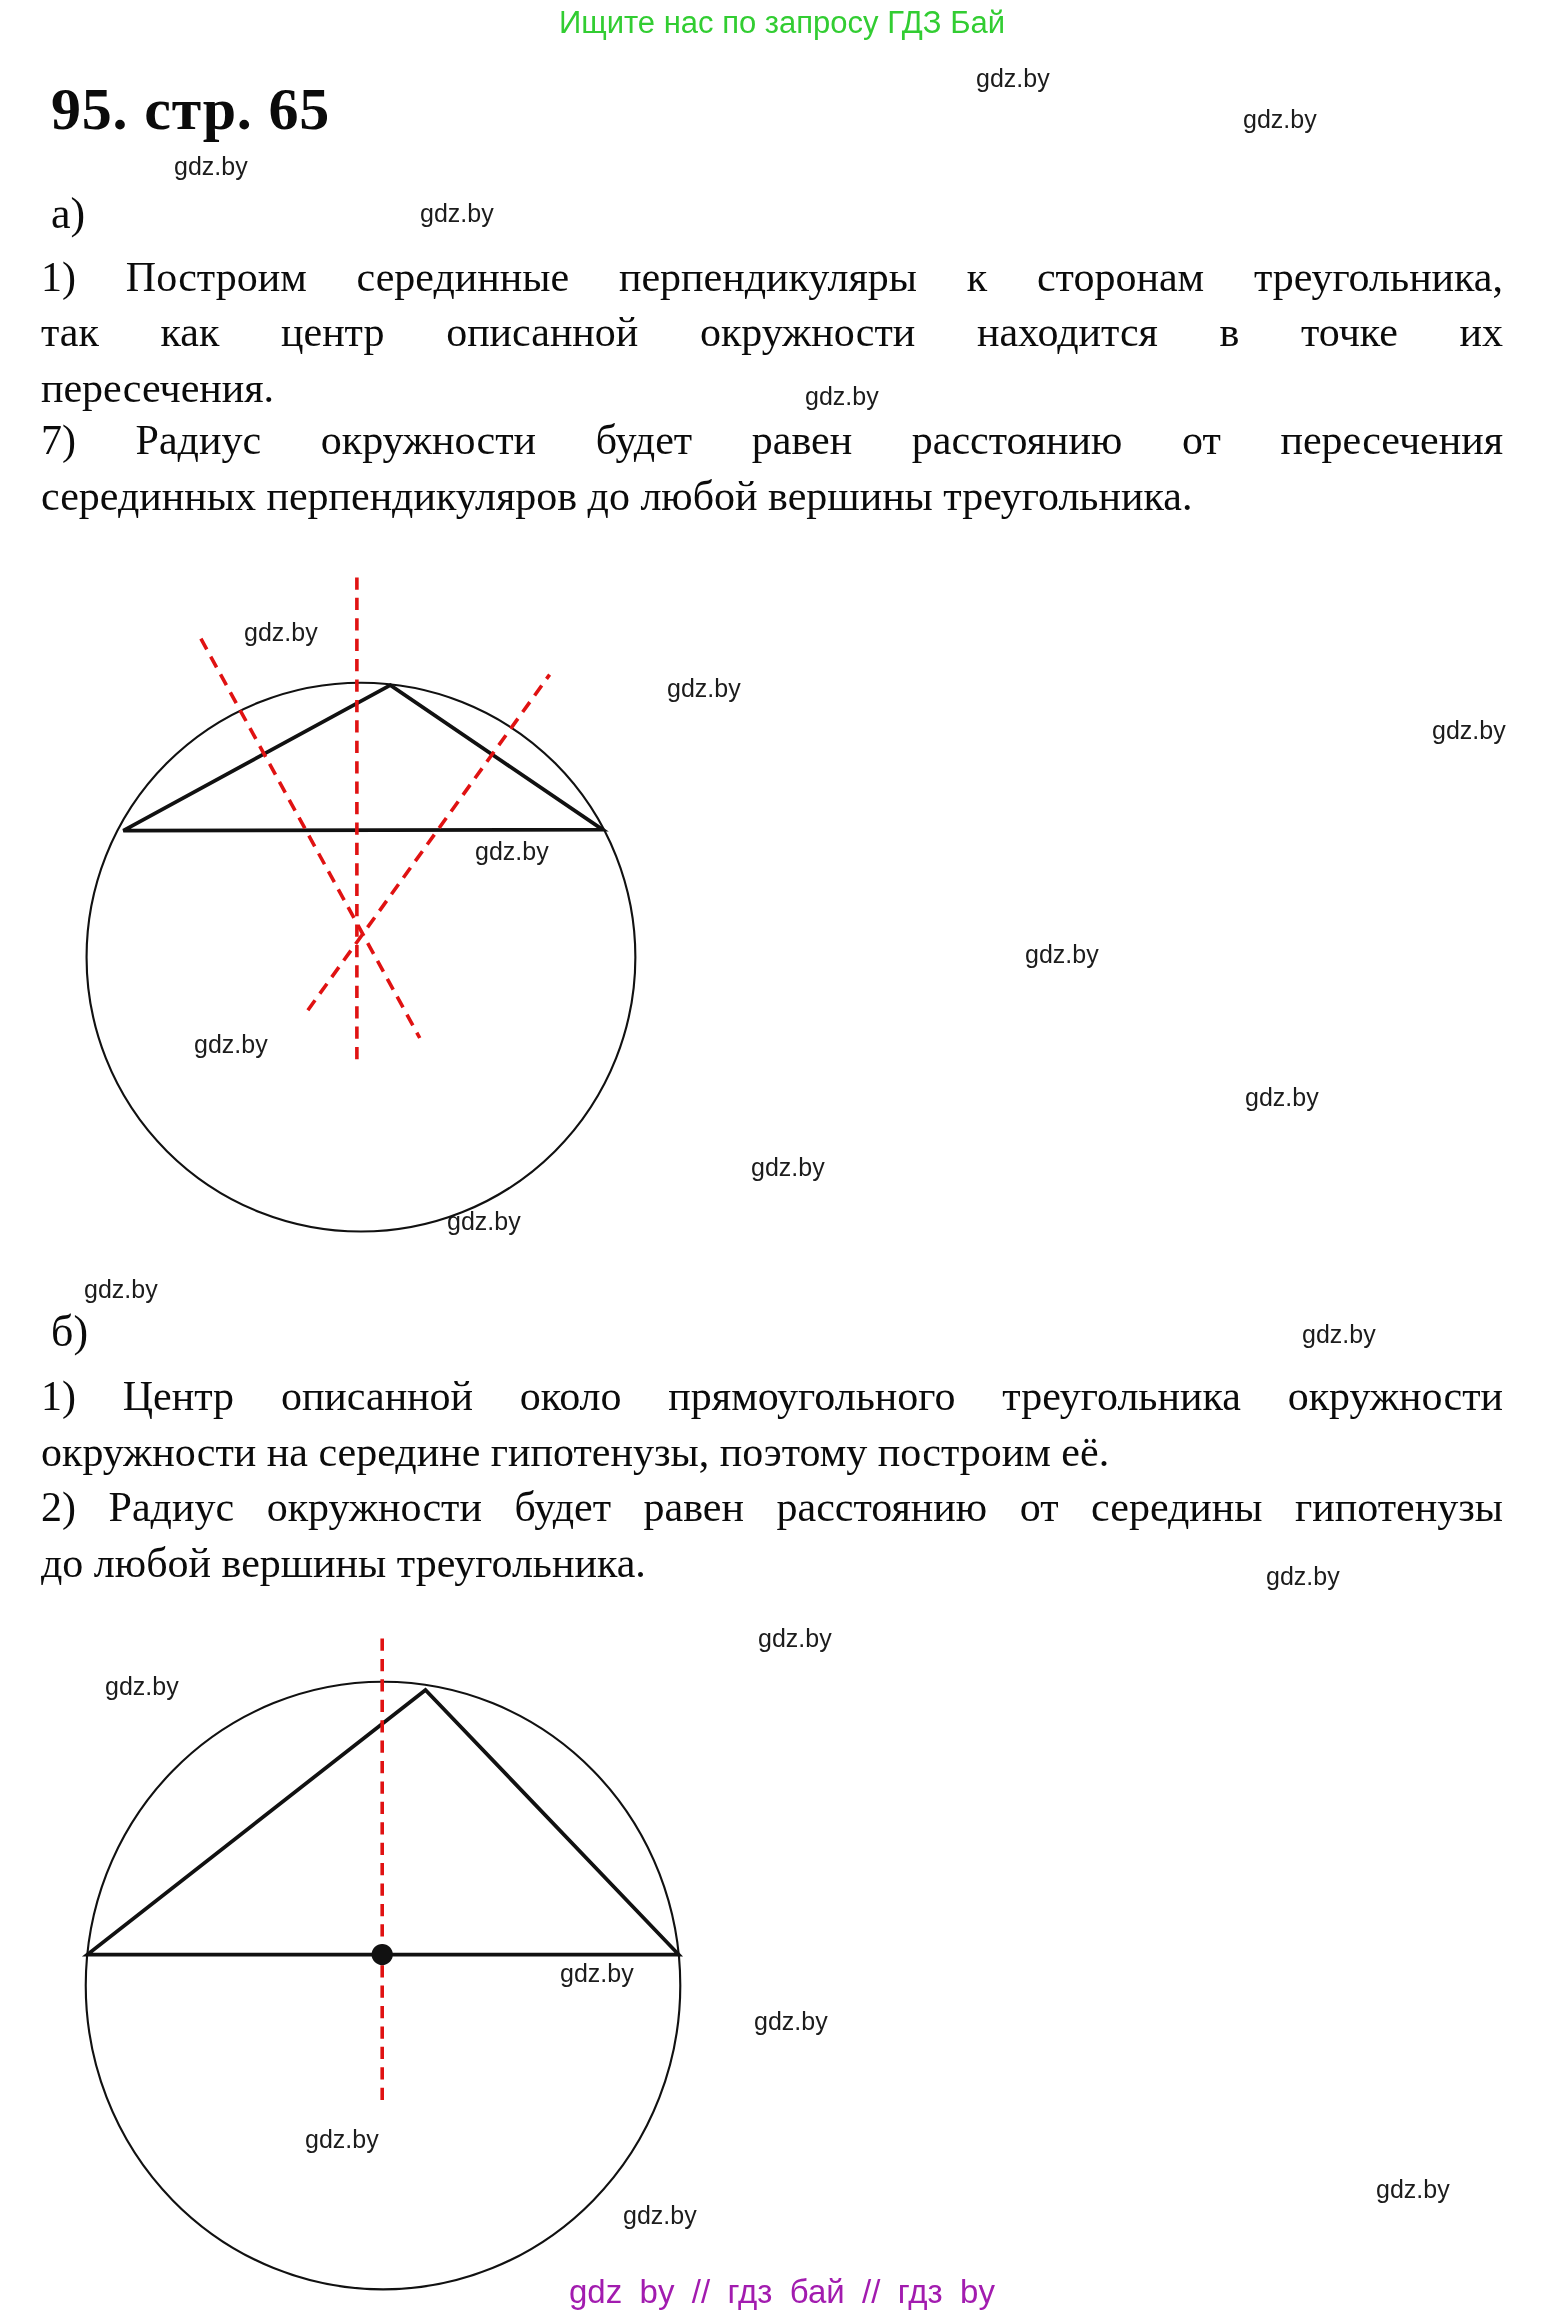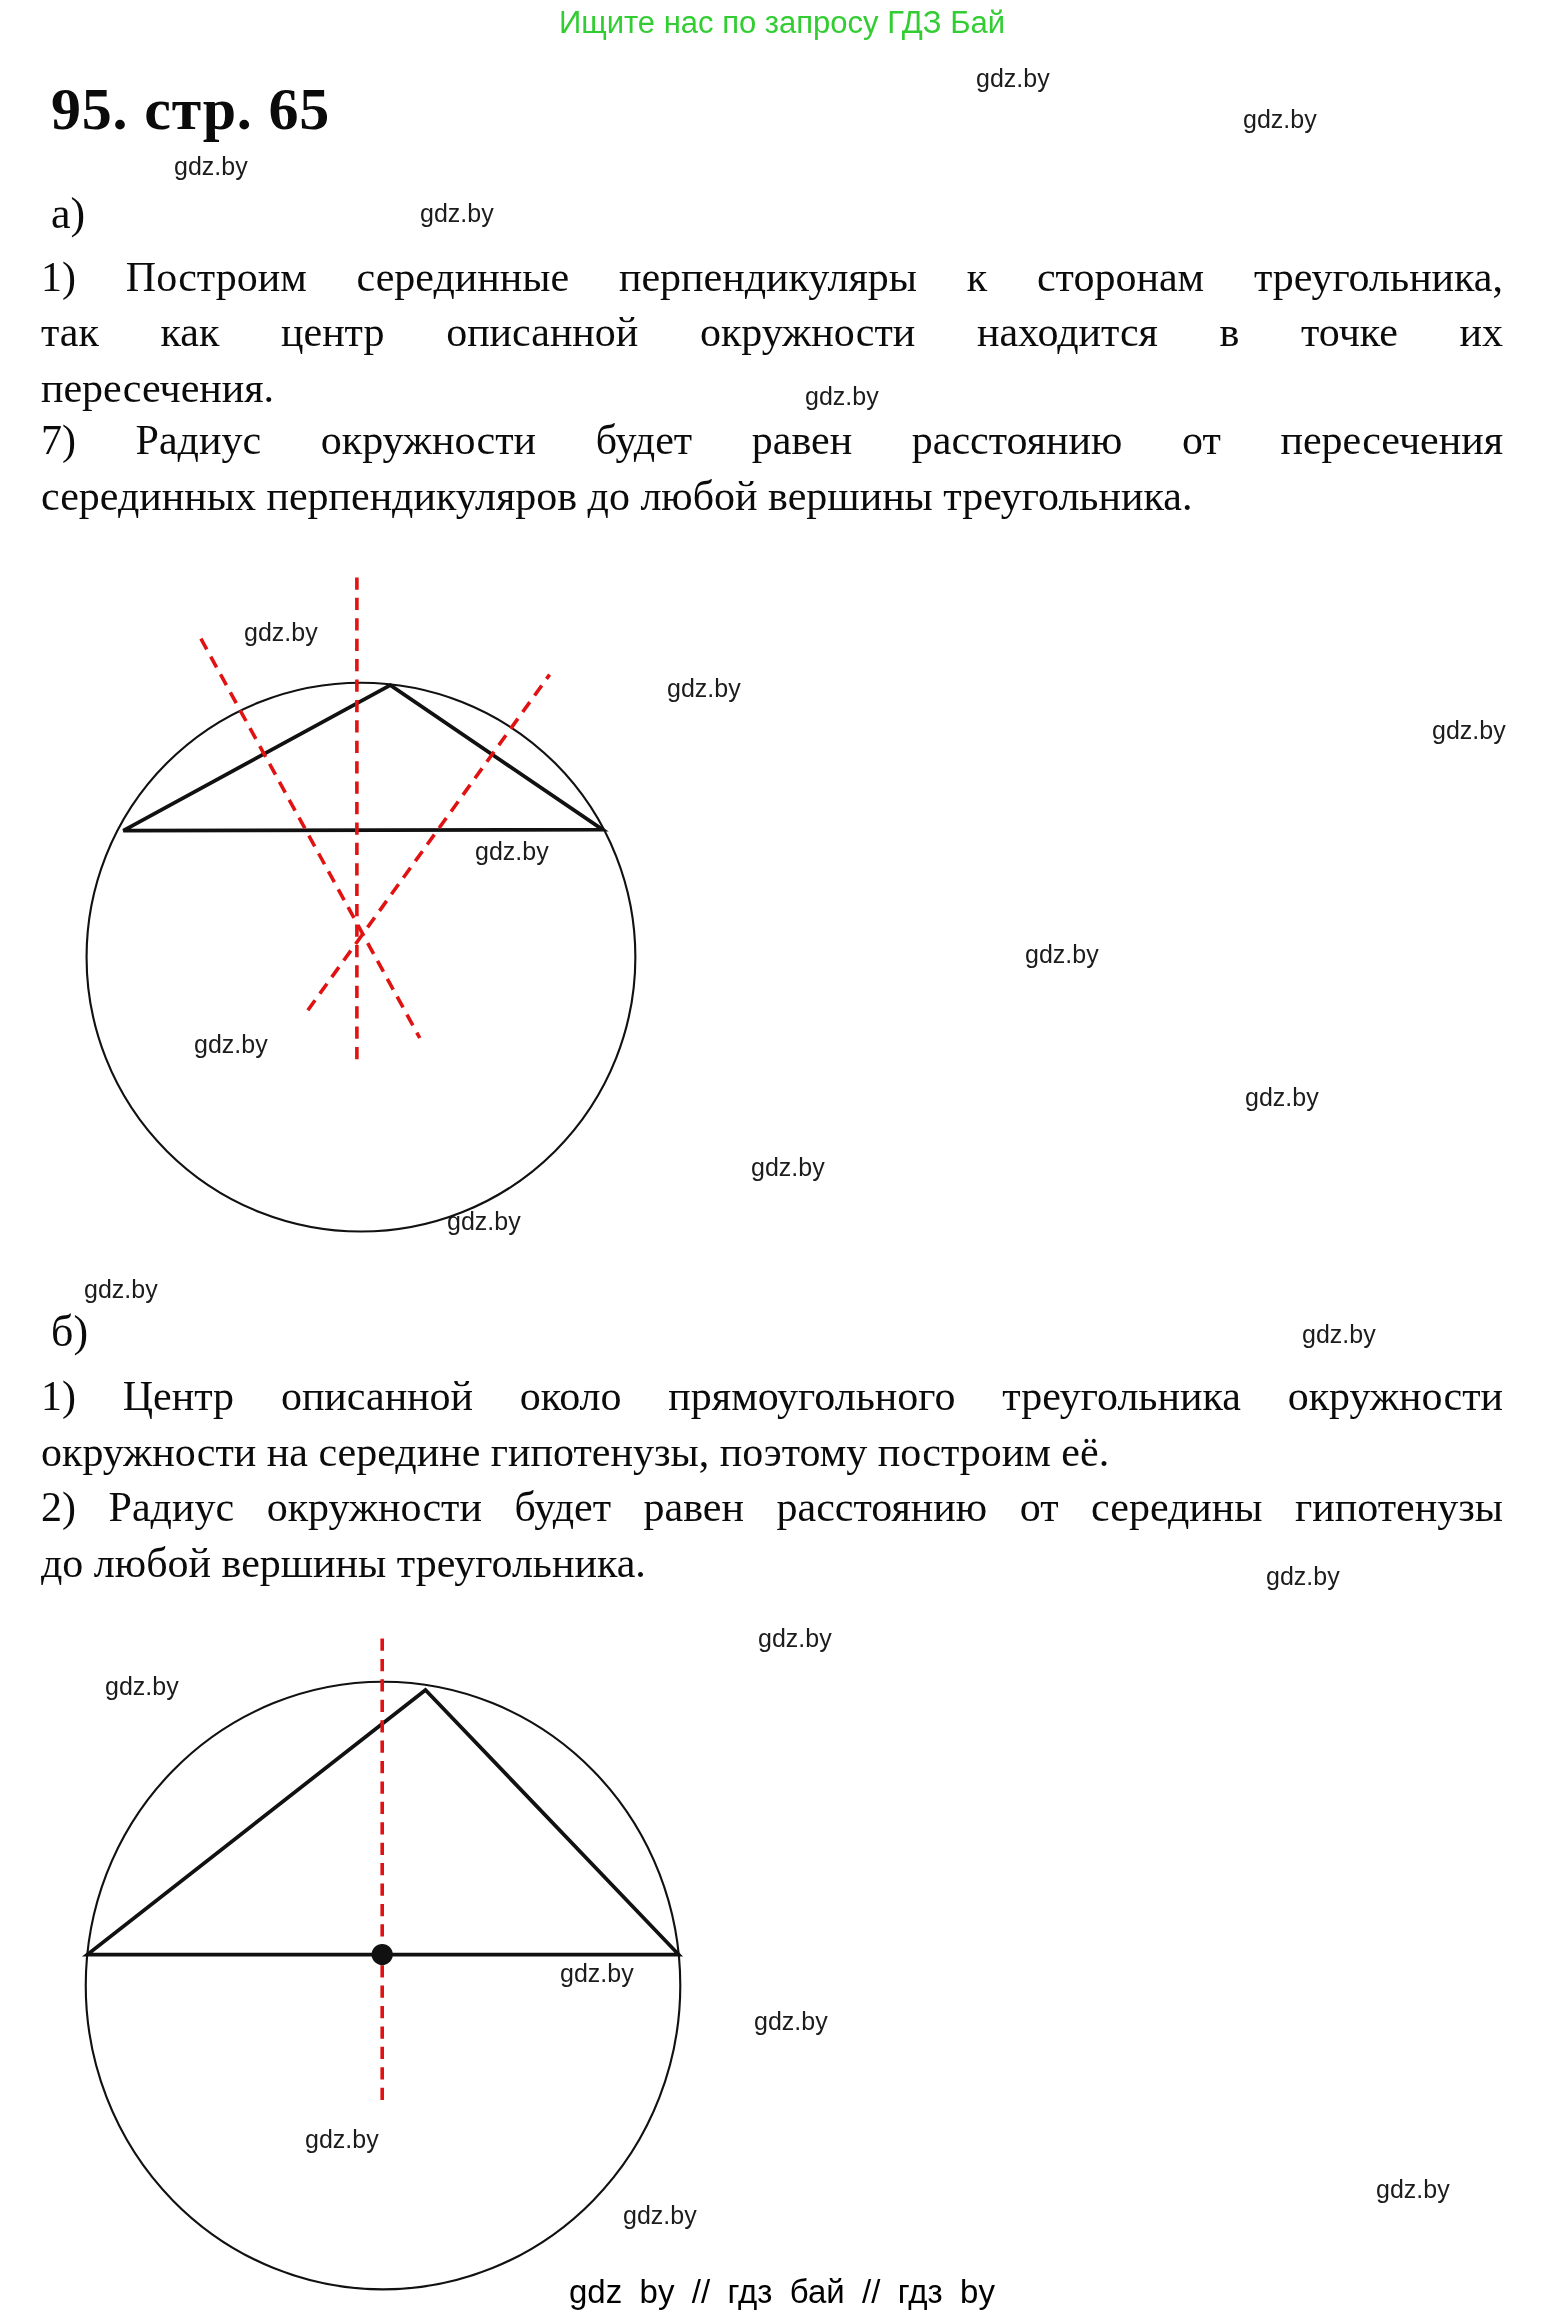--- a/index.html
+++ b/index.html
@@ -102,16 +102,16 @@
   <div class="tline just" style="top:1485px">2) Радиус окружности будет равен расстоянию от середины гипотенузы</div>
   <div class="tline" style="top:1541px">до любой вершины треугольника.</div>
 
   <svg class="fig" style="left:0;top:1626px" width="735" height="693" viewBox="0 1990 900 848">
     <ellipse cx="469" cy="2430" rx="364" ry="372" fill="none" stroke-width="2.6" stroke="#111111"></ellipse>
     <path d="M521,2068 L107,2392 L831,2392 Z" fill="none" stroke-width="4.6" stroke="#111111"></path>
     <line x1="468" y1="2005" x2="468" y2="2572" stroke-width="4.4" stroke-dasharray="15 10" stroke="#e01212"></line>
     <circle cx="468" cy="2392" r="13" fill="#111111"></circle>
   </svg>
 
-  <div class="footer" style="color: #000000;">gdz by  //  гдз бай  //  гдз by</div>
+  <div class="footer" style="color: #a21caf;">gdz by  //  гдз бай  //  гдз by</div>
 
 </div>
 
 
 </body></html>

